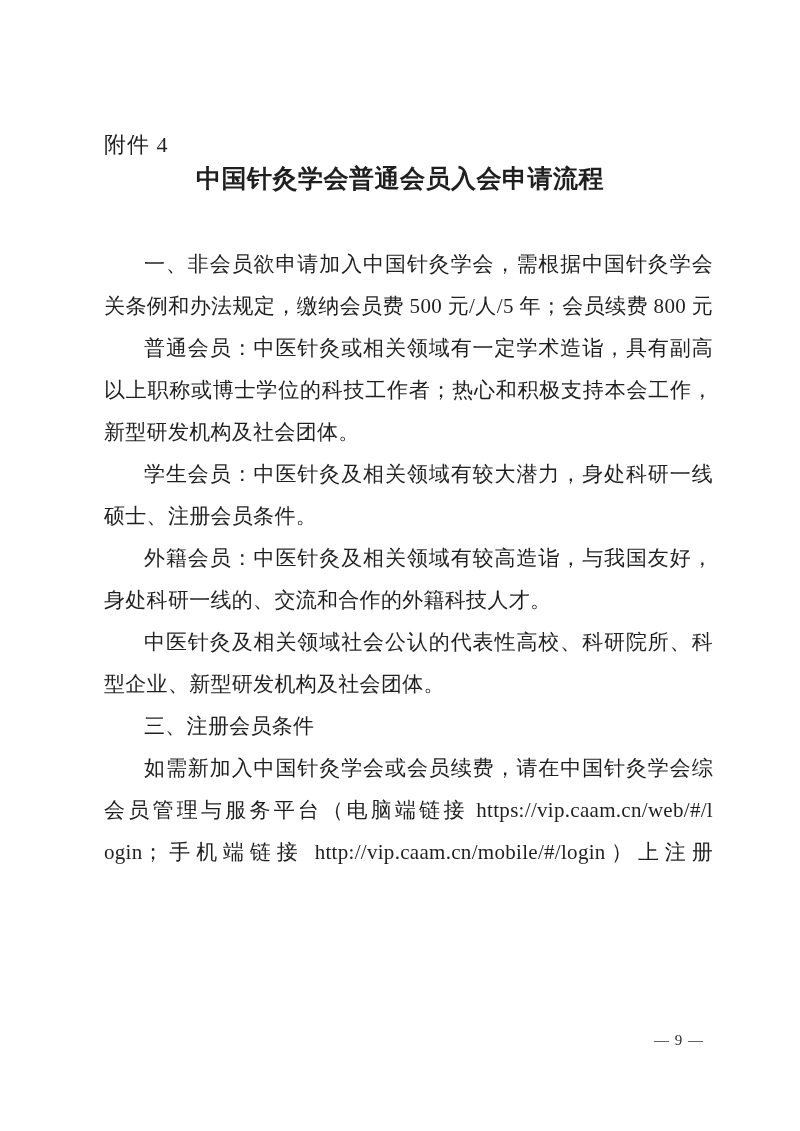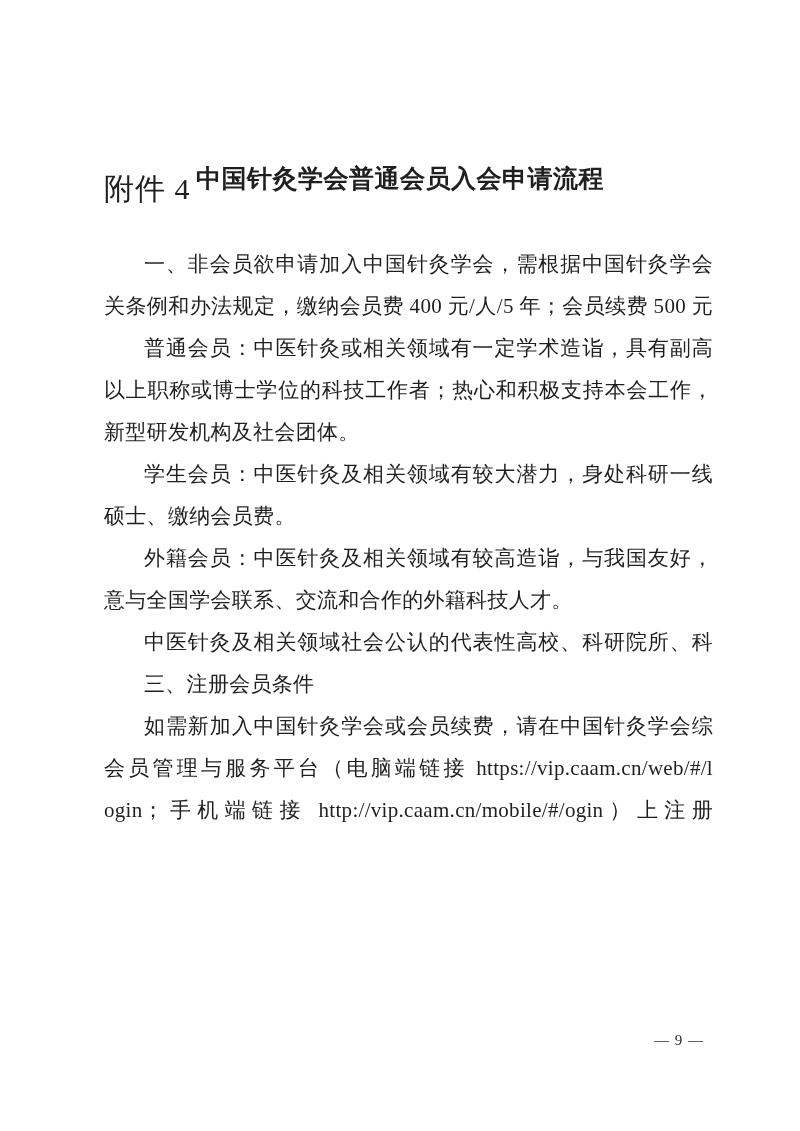--- a/index.html
+++ b/index.html
@@ -13,24 +13,23 @@
     height: 1131px;
     background: #ffffff;
     overflow: hidden;
     font-family: "Liberation Serif", "DejaVu Serif", serif;
     color: #1f1f1f;
   }
   .attachment-label {
     position: absolute;
     left: 104px;
     top: 128px;
-    font-size: 30px;
+    font-size: 22px;
     line-height: 34px;
     letter-spacing: 1px;
-    margin-top: 44px;
   }
   .doc-title {
     position: absolute;
     left: 0;
     top: 160px;
     width: 800px;
     margin: 0;
     text-align: center;
     font-size: 25px;
     line-height: 38px;
@@ -73,30 +72,31 @@
 <body>
 
 <div class="page">
 
   <div class="attachment-label">附件 4</div>
 
   <h1 class="doc-title">中国针灸学会普通会员入会申请流程</h1>
 
   <div class="body-text">
     <div class="line indent fill">一、非会员欲申请加入中国针灸学会，需根据中国针灸学会相</div>
-    <div class="line fill">关条例和办法规定，缴纳会员费 400 元/人/5 年；会员续费 500 元</div>
+    <div class="line fill">关条例和办法规定，缴纳会员费 500 元/人/5 年；会员续费 800 元</div>
     <div class="line indent fill">普通会员：中医针灸或相关领域有一定学术造诣，具有副高级</div>
     <div class="line fill">以上职称或博士学位的科技工作者；热心和积极支持本会工作，具</div>
     <div class="line">新型研发机构及社会团体。</div>
     <div class="line indent fill">学生会员：中医针灸及相关领域有较大潜力，身处科研一线的</div>
-    <div class="line">硕士、缴纳会员费。</div>
+    <div class="line">硕士、注册会员条件。</div>
     <div class="line indent fill">外籍会员：中医针灸及相关领域有较高造诣，与我国友好，愿</div>
-    <div class="line">意与全国学会联系、交流和合作的外籍科技人才。</div>
+    <div class="line">身处科研一线的、交流和合作的外籍科技人才。</div>
     <div class="line indent fill">中医针灸及相关领域社会公认的代表性高校、科研院所、科技</div>
+    <div class="line">型企业、新型研发机构及社会团体。</div>
     <div class="line indent">三、注册会员条件</div>
     <div class="line indent fill">如需新加入中国针灸学会或会员续费，请在中国针灸学会综合</div>
     <div class="line fill">会员管理与服务平台（电脑端链接 https://vip.caam.cn/web/#/l</div>
-    <div class="line fill">ogin；手机端链接 http://vip.caam.cn/mobile/#/ogin）上注册</div>
+    <div class="line fill">ogin；手机端链接 http://vip.caam.cn/mobile/#/login）上注册</div>
   </div>
 
   <div class="page-number">— 9 —</div>
 
 </div>
 
 </body></html>

